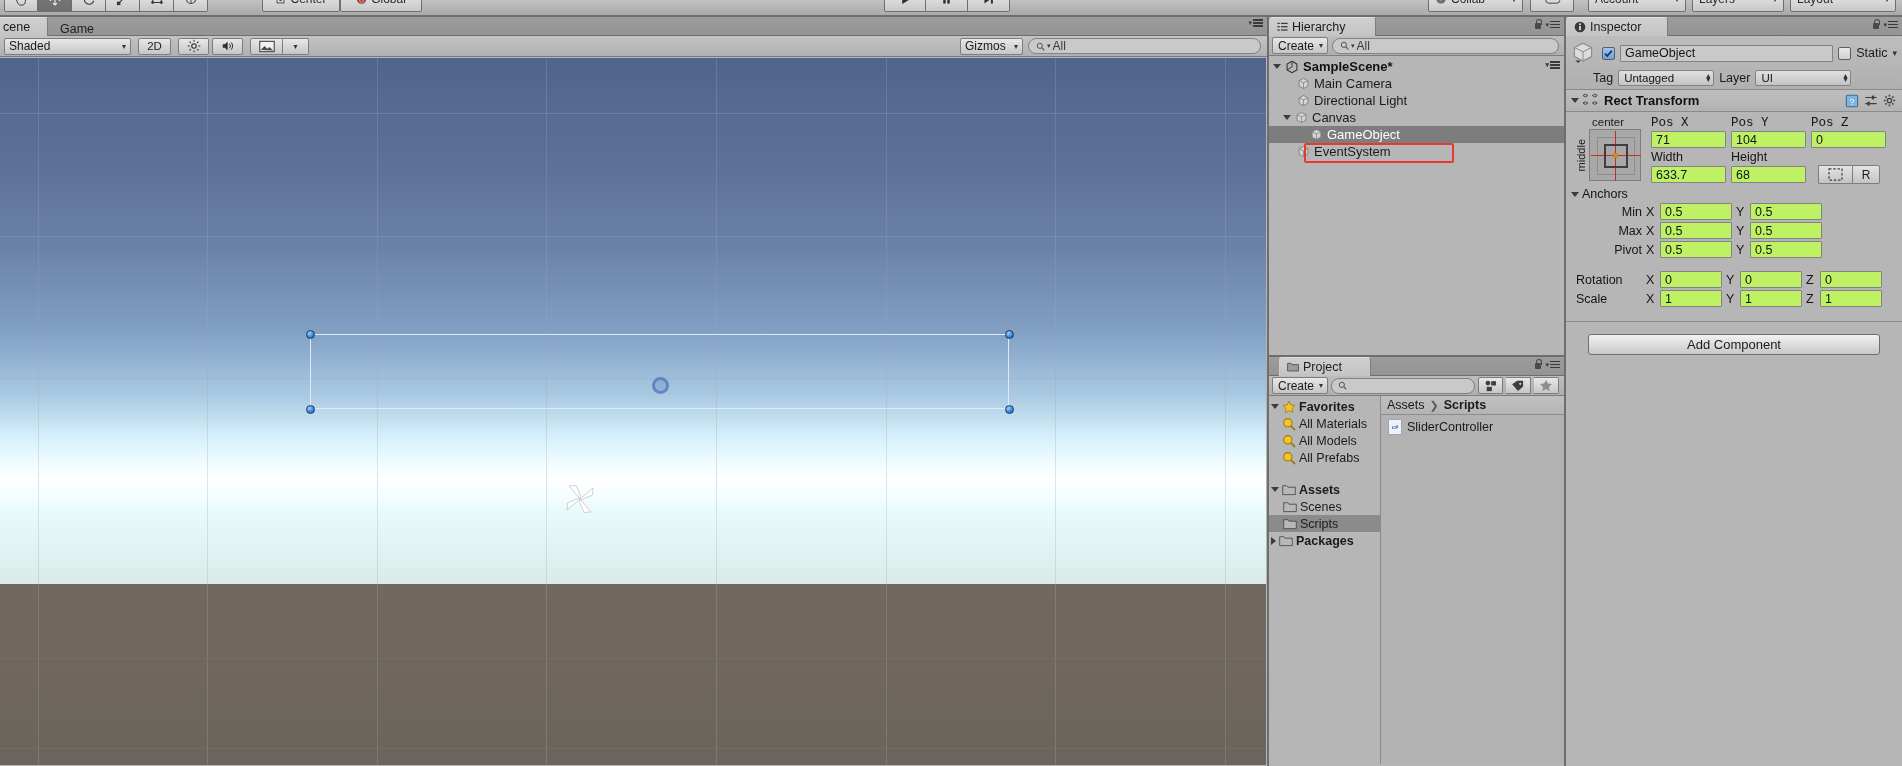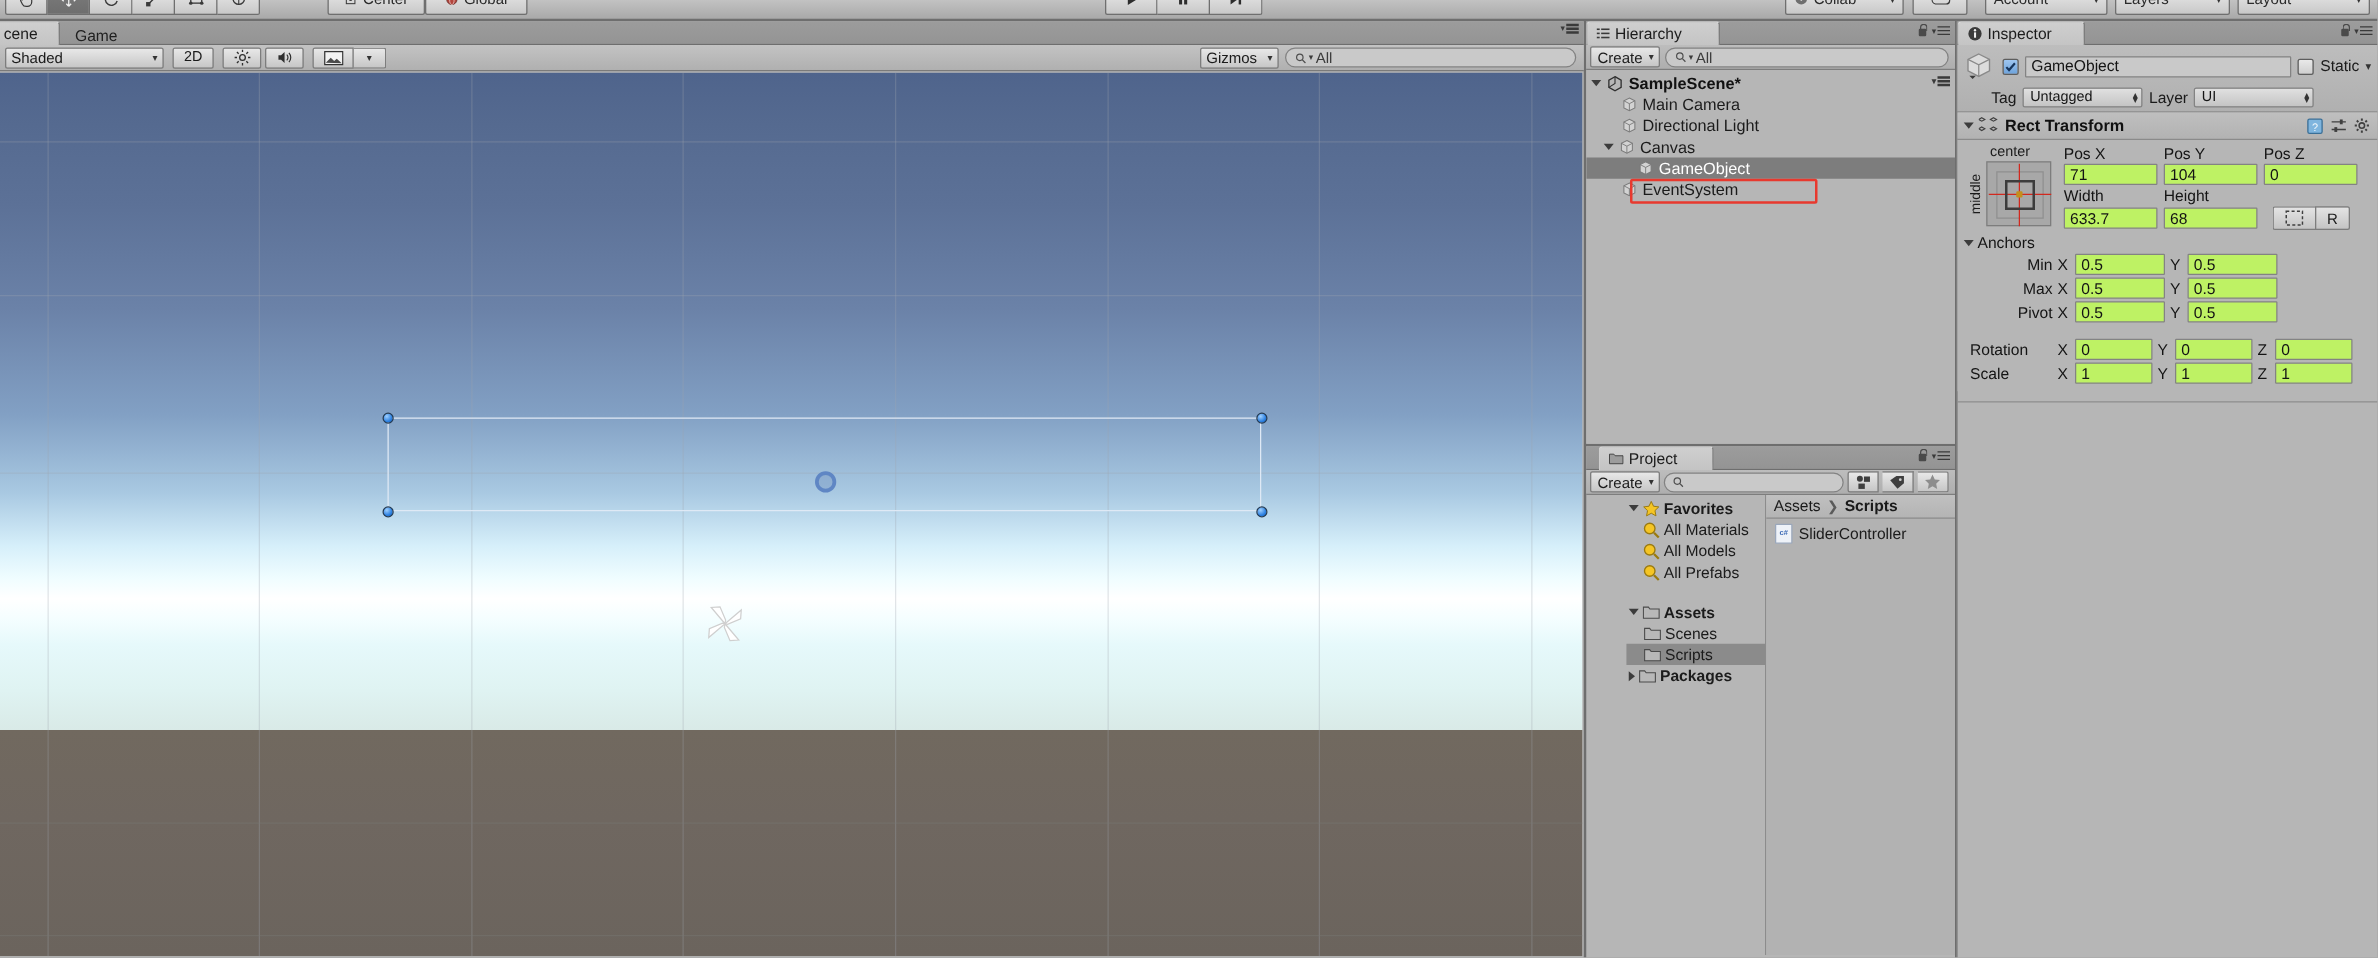--- a/index.html
+++ b/index.html
@@ -185,21 +185,21 @@
   }
   .proj-search {
     flex: 1; height: 16px; background: #c9c9c9; border: 1px solid #828282;
     border-radius: 8px; display: flex; align-items: center; padding: 0 6px;
   }
   .icon-btn {
     width: 25px; height: 17px; background: linear-gradient(#e8e8e8,#c6c6c6);
     border: 1px solid #7d7d7d;
     display: flex; align-items: center; justify-content: center;
   }
-  .proj-split { display: flex; height: 368px; margin-left: 32px; }
+  .proj-split { display: flex; height: 368px; }
   .proj-tree { width: 112px; background: #b6b6b6; border-right: 1px solid #8c8c8c; overflow: hidden; }
   .proj-right { flex: 1; background: #b2b2b2; }
   .proj-breadcrumb {
     height: 19px; background: linear-gradient(#c0c0c0,#b4b4b4);
     border-bottom: 1px solid #8c8c8c;
     display: flex; align-items: center; gap: 5px; padding: 0 6px;
     font-size: 12.5px; color: #1a1a1a;
   }
   .crumb-sep { color: #5a5a5a; font-size: 11px; }
   .tree-row {
@@ -851,21 +851,21 @@
               <div class="ap-hline"></div>
               <div class="ap-vline"></div>
               <div class="ap-inner"></div>
               <div class="ap-dot"></div>
             </div>
           </div>
         </div>
 
         <div style="flex:1;">
 
-          <div style="display:flex; gap:5px;">
+          <div style="display:flex; gap:5px;font-family:Liberation Mono, monospace;">
             <span class="fld-lbl" style="width:75px;">Pos X</span>
             <span class="fld-lbl" style="width:75px;">Pos Y</span>
             <span class="fld-lbl" style="width:75px;">Pos Z</span>
           </div>
           <div style="display:flex; gap:5px; margin-top:1px;">
             <span class="num-field" style="width:75px;">71</span>
             <span class="num-field" style="width:75px;">104</span>
             <span class="num-field" style="width:75px;">0</span>
           </div>
           <div style="display:flex; gap:5px; margin-top:2px;">
@@ -934,15 +934,20 @@
         <span class="num-field" style="width:62px;">1</span>
         <span class="fld-lbl" style="width:10px;">Y</span>
         <span class="num-field" style="width:62px;">1</span>
         <span class="fld-lbl" style="width:10px;">Z</span>
         <span class="num-field" style="width:62px;">1</span>
       </div>
     </div>
 
     <div class="divider" style="margin-top:8px;"></div>
 
+    <div style="padding:12px 22px 0 22px;">
+      <div class="add-comp-btn">
+        <span>Add Component</span>
+      </div>
+    </div>
   </div>
 
 </div>
 
 </body></html>

